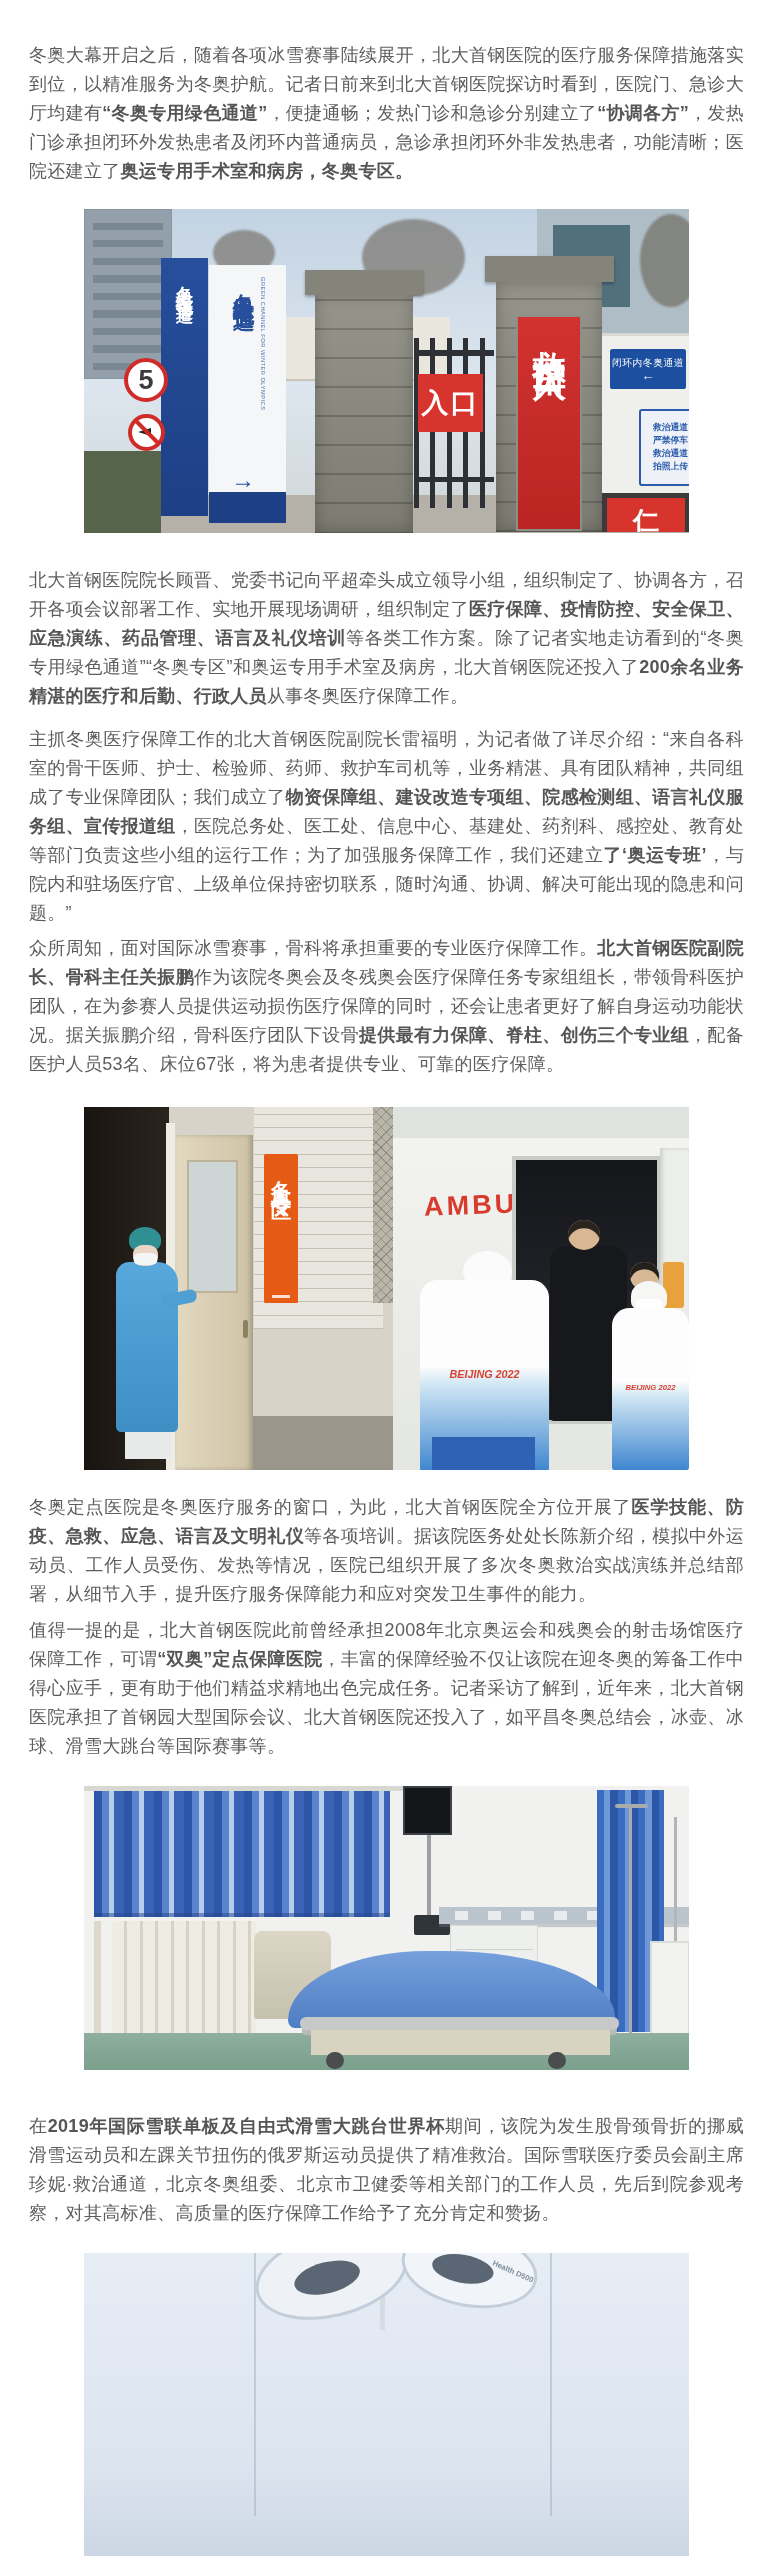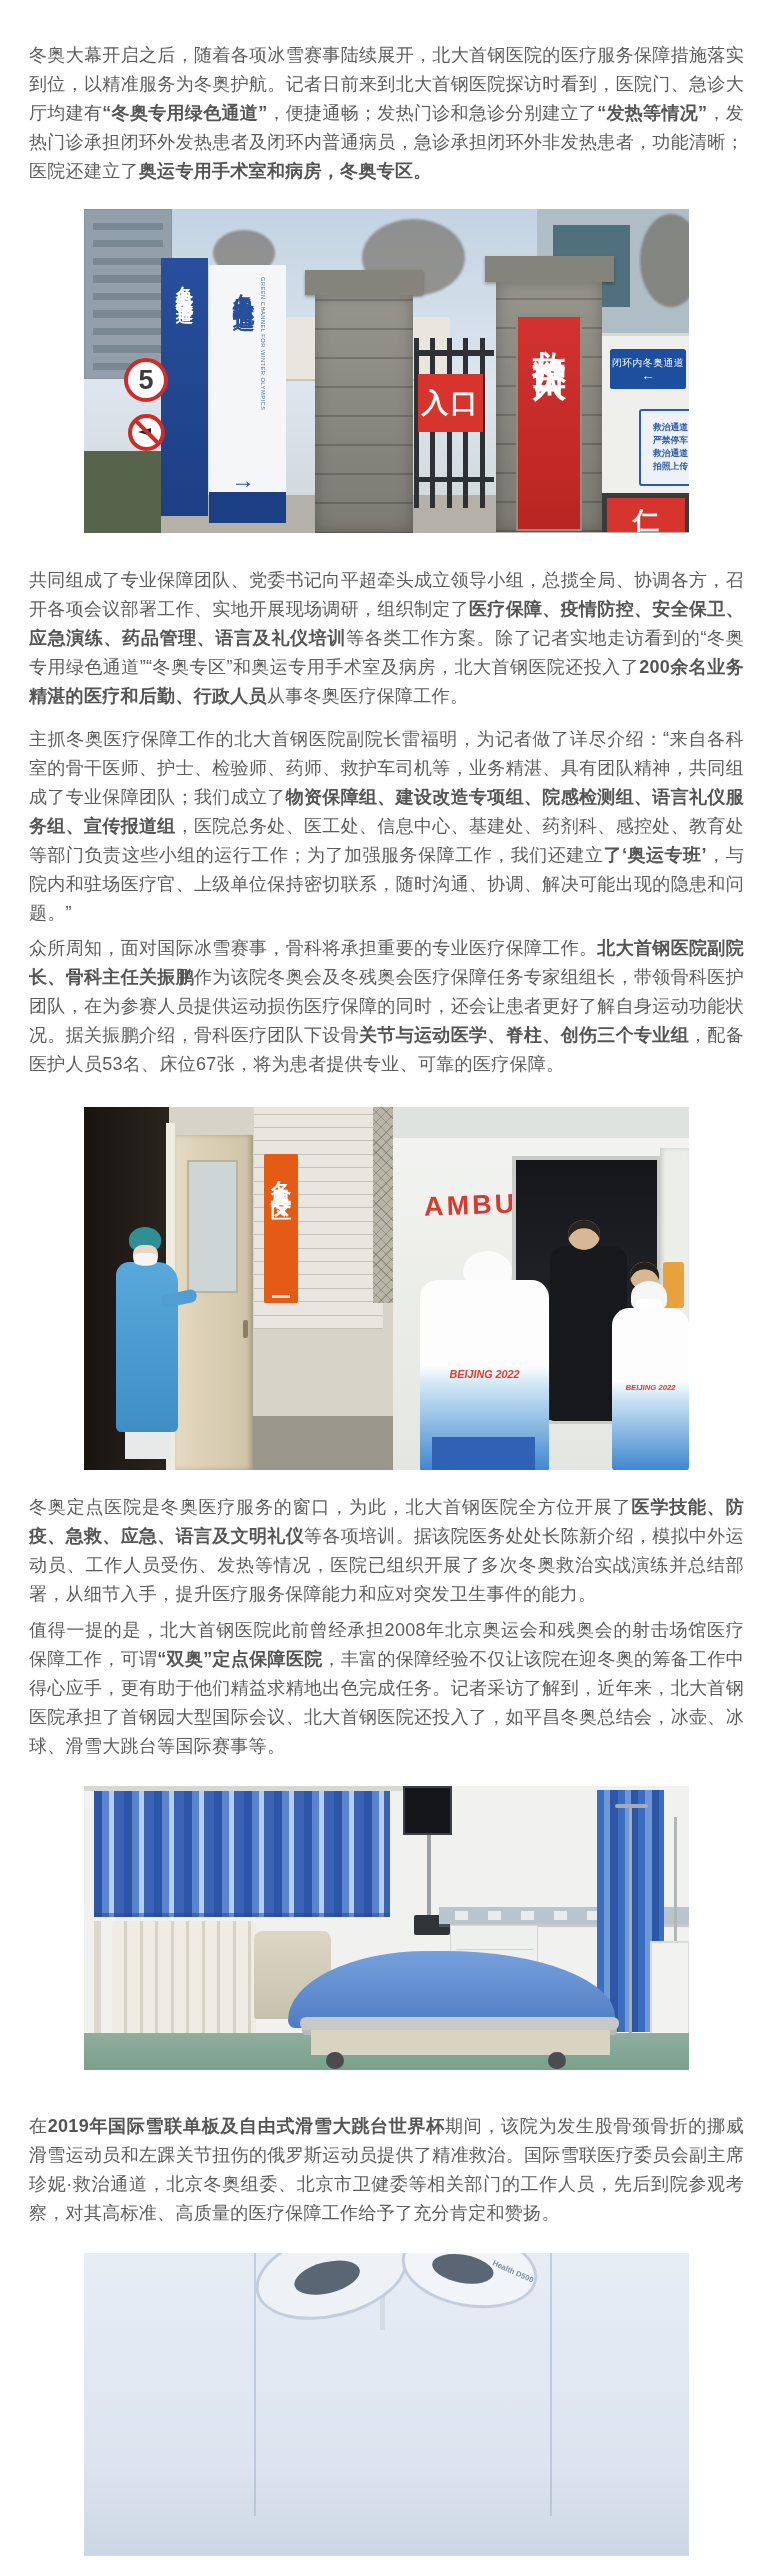--- a/index.html
+++ b/index.html
@@ -117,21 +117,21 @@
   .f4-lamp1::after{content:"";position:absolute;left:36px;top:26px;width:67px;height:31px;background:#5a6673;border-radius:50%;}
   .f4-lamp2{left:317px;top:-23px;width:137px;height:77px;background:#f1f4f8;border:3.1px solid #c4cedb;border-radius:50%;transform:rotate(10deg);}
   .f4-lamp2::after{content:"";position:absolute;left:28px;top:23px;width:62px;height:28px;background:#5a6673;border-radius:50%;}
   .f4-brand{left:407px;top:14.4px;color:#7e8ea0;font-size:7.7px;font-weight:700;transform:rotate(24deg);}
 </style>
 </head>
 <body>
 
 <article class="article">
 
-  <p class="para"><span class="">冬奥大幕开启之后，随着各项冰雪赛事陆续展开，北大首钢医院的医疗服务保障措施落实到位，以精准服务为冬奥护航。记者日前来到北大首钢医院探访时看到，医院门、急诊大厅均建有</span><span class="bold">“冬奥专用绿色通道”</span><span class="">，便捷通畅；发热门诊和急诊分别建立了</span><span class="bold">“发热等情况”</span><span class="">，发热门诊承担闭环外发热患者及闭环内普通病员，急诊承担闭环外非发热患者，功能清晰；医院还建立了</span><span class="bold">奥运专用手术室和病房，冬奥专区。</span></p>
+  <p class="para"><span class="">冬奥大幕开启之后，随着各项冰雪赛事陆续展开，北大首钢医院的医疗服务保障措施落实到位，以精准服务为冬奥护航。记者日前来到北大首钢医院探访时看到，医院门、急诊大厅均建有</span><span class="bold">“冬奥专用绿色通道”</span><span class="">，便捷通畅；发热门诊和急诊分别建立了</span><span class="bold">“协调各方”</span><span class="">，发热门诊承担闭环外发热患者及闭环内普通病员，急诊承担闭环外非发热患者，功能清晰；医院还建立了</span><span class="bold">奥运专用手术室和病房，冬奥专区。</span></p>
 
   <figure class="photo" style="height:324px;margin-top:23px">
     <div class="f1-sky"></div>
     <div class="f1-bldg1"></div>
     <div class="f1-bldg2"></div>
     <div class="f1-tree" style="left:278px;top:10.3px;width:103px;height:77px"></div>
     <div class="f1-tree" style="left:556px;top:5.2px;width:62px;height:93px"></div>
     <div class="f1-tree" style="left:129px;top:20.6px;width:62px;height:46px"></div>
     <div class="f1-canopy"></div>
     <div class="f1-whitewall"></div>
@@ -164,23 +164,23 @@
     </div>
     <div class="f1-notice">
       <span>救治通道</span>
       <span>严禁停车</span>
       <span>救治通道</span>
       <span>拍照上传</span>
     </div>
     <div class="f1-redboard">仁</div>
   </figure>
 
-  <p class="para" style="margin-top:33px"><span class="">共同组成了专业保障团队、党委书记向平超牵头成立领导小组，总揽全局、协调各方，召开各项会议部署工作、实地开展现场调研，组织制定了</span><span class="bold">医疗保障、疫情防控、安全保卫、应急演练、药品管理、语言及礼仪培训</span><span class="">等各类工作方案。除了记者实地走访看到的“冬奥专用绿色通道”“冬奥专区”和奥运专用手术室及病房，北大首钢医院还投入了</span><span class="bold">200余名业务精湛的医疗和后勤、行政人员</span><span class="">从事冬奥医疗保障工作。</span></p>
+  <p class="para" style="margin-top:33px"><span class="">北大首钢医院院长顾晋、党委书记向平超牵头成立领导小组，组织制定了、协调各方，召开各项会议部署工作、实地开展现场调研，组织制定了</span><span class="bold">医疗保障、疫情防控、安全保卫、应急演练、药品管理、语言及礼仪培训</span><span class="">等各类工作方案。除了记者实地走访看到的“冬奥专用绿色通道”“冬奥专区”和奥运专用手术室及病房，北大首钢医院还投入了</span><span class="bold">200余名业务精湛的医疗和后勤、行政人员</span><span class="">从事冬奥医疗保障工作。</span></p>
   <p class="para" style="margin-top:14.4px"><span class="">主抓冬奥医疗保障工作的北大首钢医院副院长雷福明，为记者做了详尽介绍：“来自各科室的骨干医师、护士、检验师、药师、救护车司机等，业务精湛、具有团队精神，共同组成了专业保障团队；我们成立了</span><span class="bold">物资保障组、建设改造专项组、院感检测组、语言礼仪服务组、宣传报道组</span><span class="">，医院总务处、医工处、信息中心、基建处、药剂科、感控处、教育处等部门负责这些小组的运行工作；为了加强服务保障工作，我们还建立</span><span class="bold">了‘奥运专班’</span><span class="">，与院内和驻场医疗官、上级单位保持密切联系，随时沟通、协调、解决可能出现的隐患和问题。”</span></p>
-  <p class="para" style="margin-top:5.7px"><span class="">众所周知，面对国际冰雪赛事，骨科将承担重要的专业医疗保障工作。</span><span class="bold">北大首钢医院副院长、骨科主任关振鹏</span><span class="">作为该院冬奥会及冬残奥会医疗保障任务专家组组长，带领骨科医护团队，在为参赛人员提供运动损伤医疗保障的同时，还会让患者更好了解自身运动功能状况。据关振鹏介绍，骨科医疗团队下设骨</span><span class="bold">关节与运动医学、脊柱、创伤三个专业组</span><span class="">，配备医护人员53名、床位67张，将为患者提供专业、可靠的医疗保障。</span></p>
+  <p class="para" style="margin-top:5.7px"><span class="">众所周知，面对国际冰雪赛事，骨科将承担重要的专业医疗保障工作。</span><span class="bold">北大首钢医院副院长、骨科主任关振鹏</span><span class="">作为该院冬奥会及冬残奥会医疗保障任务专家组组长，带领骨科医护团队，在为参赛人员提供运动损伤医疗保障的同时，还会让患者更好了解自身运动功能状况。据关振鹏介绍，骨科医疗团队下设骨</span><span class="bold">提供最有力保障、脊柱、创伤三个专业组</span><span class="">，配备医护人员53名、床位67张，将为患者提供专业、可靠的医疗保障。</span></p>
 
   <figure class="photo" style="height:363px;margin-top:28px">
     <div class="f2-wall"></div>
     <div class="f2-brick"></div>
     <div class="f2-grille"></div>
     <div class="f2-base"></div>
     <div class="f2-dark"></div>
     <div class="f2-doorframe"></div>
     <div class="f2-door"></div>
     <div class="f2-zone">

